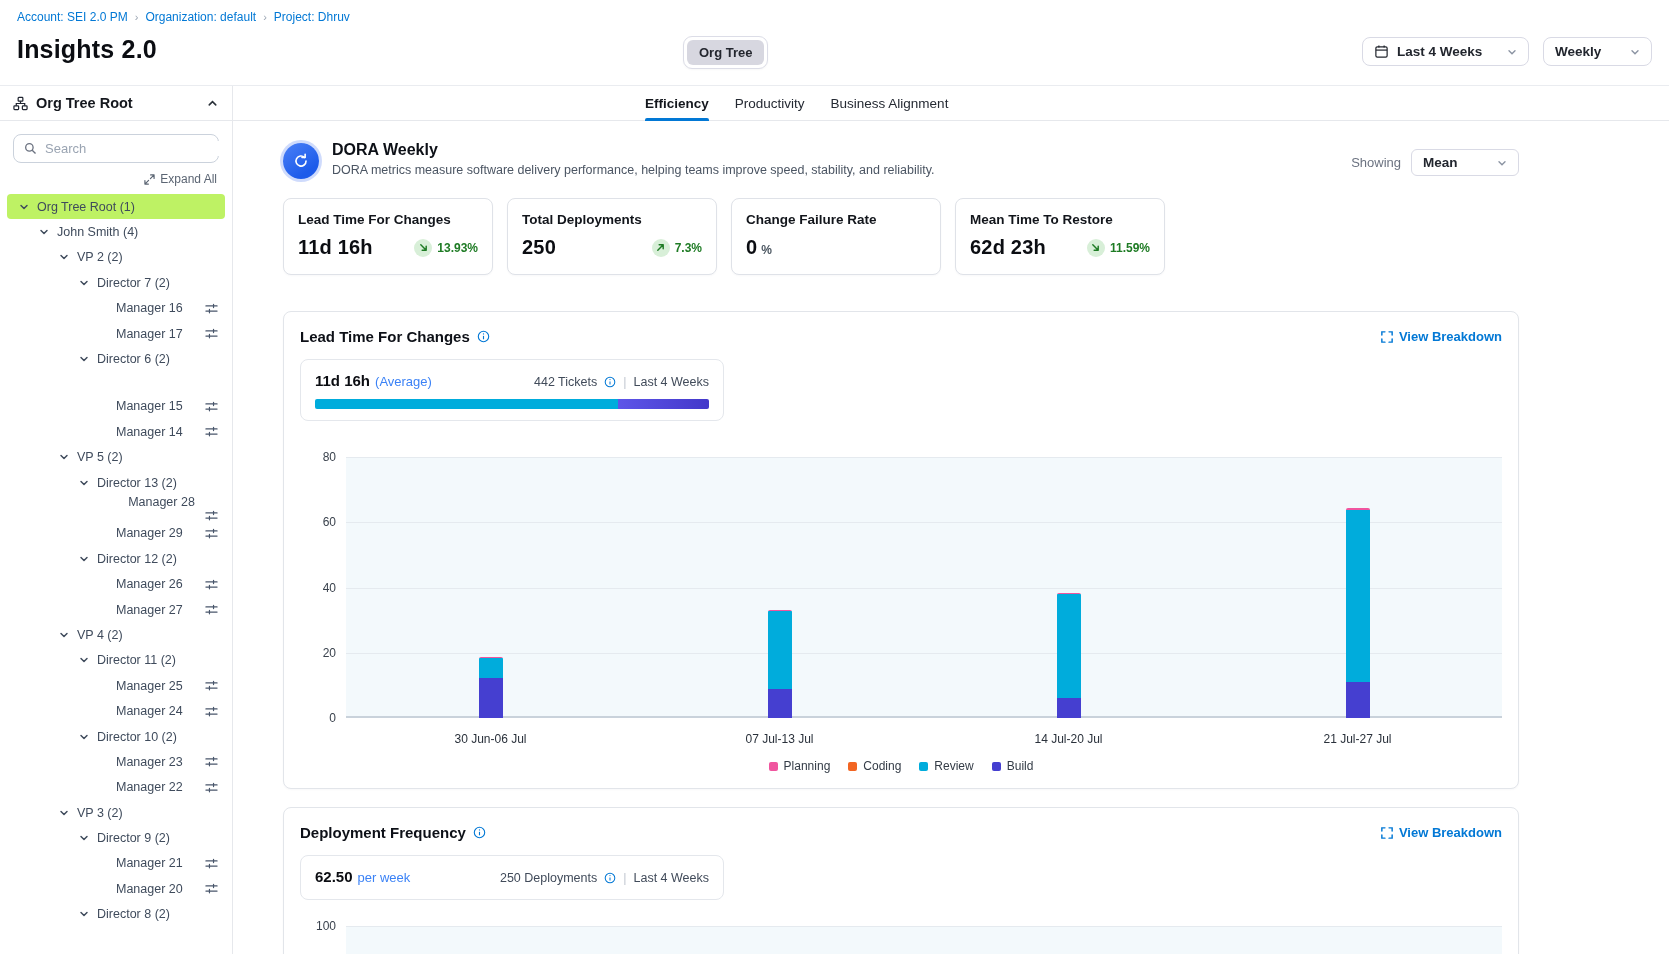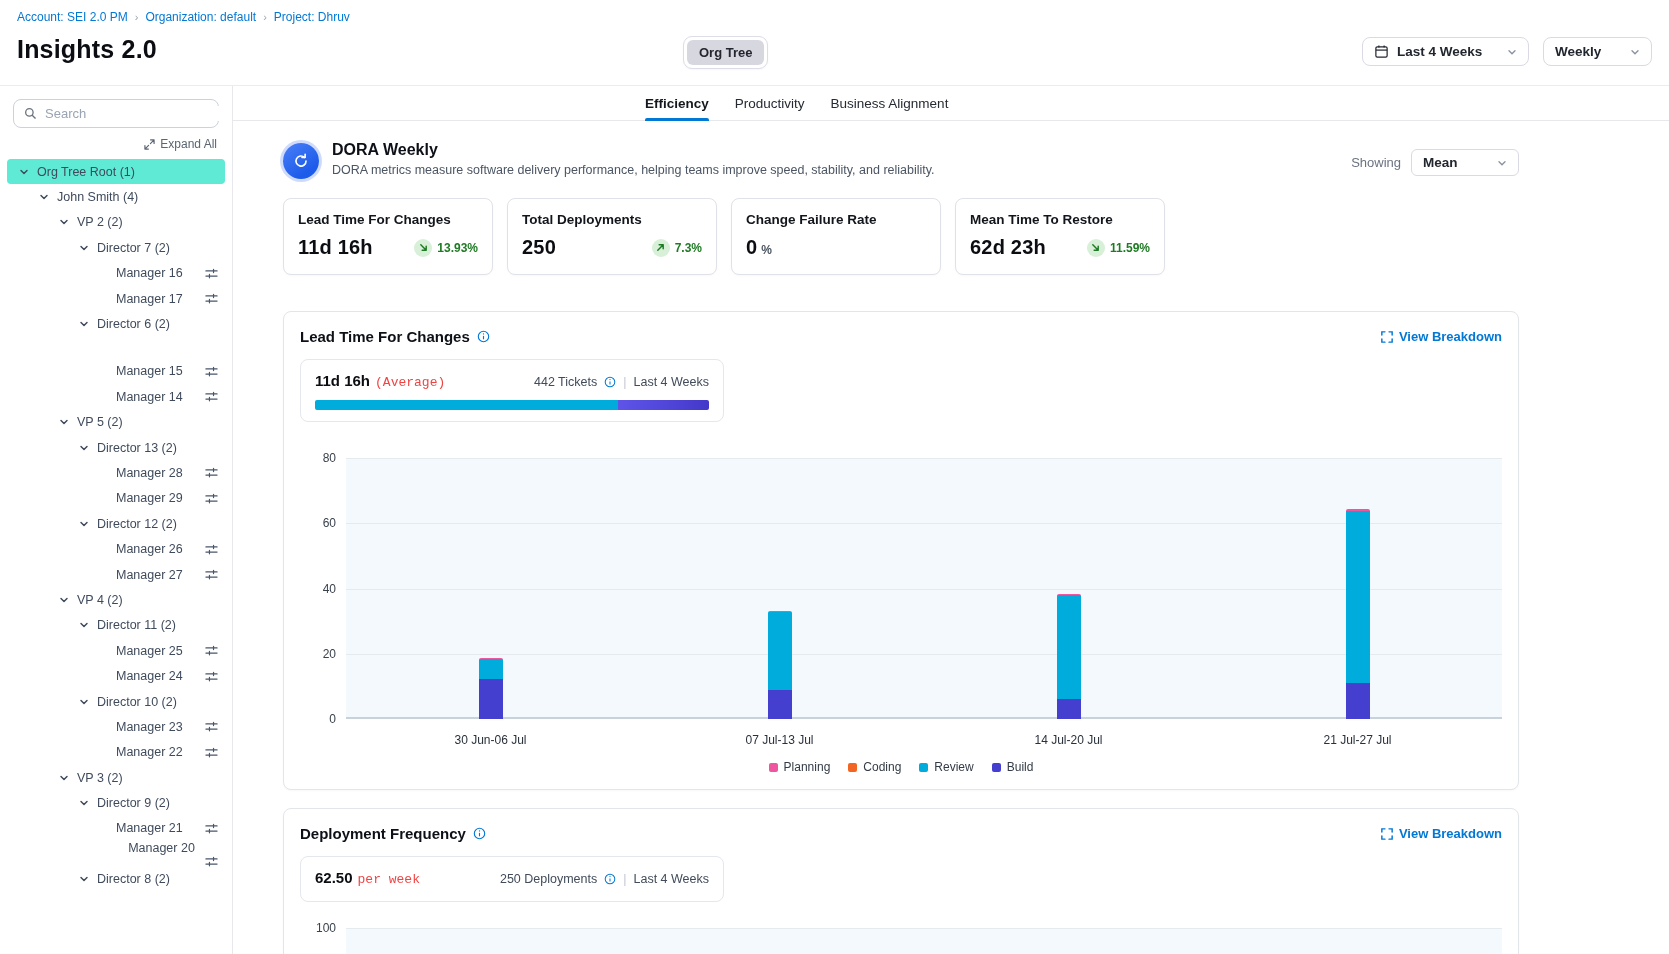--- a/index.html
+++ b/index.html
@@ -37,21 +37,21 @@
   .search-box { margin:13px 13px 0; height:29px; border:1px solid #CBD2DC; border-radius:8px;
     display:flex; align-items:center; gap:8px; padding:0 10px; background:#fff; }
   .search-box input { border:none; outline:none; flex:1; font-size:13px; color:#1F2430;
     font-family:"Liberation Sans", sans-serif; }
   .search-box input::placeholder { color:#9AA4B2; }
   .expand-all { margin:9px 15px 0; display:flex; justify-content:flex-end; align-items:center; gap:5px;
     font-size:12px; color:#5B6573; cursor:pointer; }
   .tree { margin-top:8px; font-size:12.5px; color:#3F4B5C; }
   .tree-row { height:25.4px; display:flex; align-items:center; margin:0 7px; border-radius:4px;
     cursor:pointer; }
-  .tree-row.selected { background:#5eead4; }
+  .tree-row.selected { background:#bef264; }
   .tree-row .chev-icon { display:flex; margin-right:7px; flex:none; }
   .tree-row .leaf-spacer { width:18px; flex:none; }
   .tree-label { white-space:nowrap; }
   .tree-settings { margin-left:auto; margin-right:7px; display:flex; cursor:pointer; }
 
   
   .main { flex:1; display:flex; flex-direction:column; overflow:hidden; }
   .tab-row { height:35px; border-bottom:1px solid #E6E8EC; display:flex; align-items:stretch; gap:26px;
     padding-left:412px; flex:none;text-align:right; }
   .tab { position:relative; display:flex; align-items:center; font-size:13.5px; color:#252A33;
@@ -93,21 +93,21 @@
   .chart-card.deployment { margin-top:18px; height:420px; }
   .chart-card-header { display:flex; align-items:center; }
   .chart-title { font-size:15px; font-weight:800; color:#0D1017; display:flex; align-items:center; gap:7px; }
   .view-breakdown { margin-left:auto; display:flex; align-items:center; gap:6px; color:#0278D5;
     font-size:13px; font-weight:700; cursor:pointer; }
 
   .summary-box { margin-top:14px; width:424px; border:1px solid #E4E7EC; border-radius:8px;
     padding:12px 14px 11px; }
   .summary-top { display:flex; align-items:baseline; }
   .summary-value { font-size:15px; font-weight:800; color:#0B0D12; }
-  .summary-qualifier { font-size:13px; color:#ef4444; margin-left:5px;font-family:Liberation Mono, monospace; }
+  .summary-qualifier { font-size:13px; color:#3b82f6; margin-left:5px; }
   .summary-right { margin-left:auto; display:flex; align-items:center; gap:7px; font-size:12.5px;
     color:#414B5A; }
   .summary-divider { color:#C3C9D2; }
   .summary-bar { margin-top:10px; height:10px; border-radius:2px; overflow:hidden; display:flex; }
   .summary-bar .seg { height:100%; }
 
   
   .plot-wrap { display:flex; margin-top:36px; }
   .y-axis { width:46px; position:relative; flex:none; }
   .y-tick { position:absolute; right:10px; font-size:12px; color:#3A424D; transform:translateY(50%); }
@@ -169,20 +169,36 @@
         <svg width="12" height="12" viewBox="0 0 14 14" fill="none" stroke="#8A93A2" stroke-width="1.6" stroke-linecap="round">
             <path d="M3.5 5.5 7 9l3.5-3.5"></path>
           </svg>
       </span>
     </div>
   </div>
 </div>
 
 <div class="app-body">
   <aside class="sidebar">
+    <div class="sidebar-header">
+      <span style="display:flex">
+        <svg width="15" height="15" viewBox="0 0 16 16" fill="none" stroke="#1F2430" stroke-width="1.3">
+          <rect x="5.5" y="1.5" width="5" height="4" rx="0.8"></rect>
+          <rect x="1" y="10.5" width="5" height="4" rx="0.8"></rect>
+          <rect x="10" y="10.5" width="5" height="4" rx="0.8"></rect>
+          <path d="M8 5.5v2.5M3.5 10.5V8h9v2.5"></path>
+        </svg>
+      </span>
+      <span class="sidebar-title">Org Tree Root</span>
+      <span style="display:flex">
+        <svg width="13" height="13" viewBox="0 0 14 14" fill="none" stroke="#2A3139" stroke-width="1.7" stroke-linecap="round">
+            <path d="M3.5 8.5 7 5l3.5 3.5"></path>
+          </svg>
+      </span>
+    </div>
     <div class="search-box">
       <span style="display:flex">
         <svg width="13" height="13" viewBox="0 0 14 14" fill="none" stroke="#6B7280" stroke-width="1.4">
             <circle cx="5.8" cy="5.8" r="4"></circle>
             <line x1="8.8" y1="8.8" x2="12.4" y2="12.4"></line>
           </svg>
       </span>
       <input type="text" placeholder="Search" style="">
     </div>
     <div class="expand-all">
@@ -283,21 +299,21 @@
           <div class="tree-label">VP 5 (2)</div>
         </div>
         <div class="tree-row" style="padding-left: 71px;">
           <div class="chev-icon">
             <svg width="12" height="12" viewBox="0 0 14 14" fill="none" stroke="#3F4B5C" stroke-width="1.7" stroke-linecap="round" stroke-linejoin="round">
               <path d="M3.5 5.2 7 8.7l3.5-3.5"></path>
             </svg>
           </div>
           <div class="tree-label">Director 13 (2)</div>
         </div>
-        <div class="tree-row" style="padding-left: 91px;">
+        <div class="tree-row" style="padding-left: 91px; flex-direction: column;">
           <div class="leaf-spacer"></div>
           <div class="tree-label">Manager 28</div>
           <div class="tree-settings">
             <svg width="13" height="13" viewBox="0 0 14 14" fill="none" stroke="#49566B" stroke-width="1.3" stroke-linecap="round">
               <path d="M1 4.2h12M1 9.8h12"></path>
               <path d="M9.2 2.4v3.6M4.8 8v3.6"></path>
             </svg>
           </div>
         </div>
         <div class="tree-row" style="padding-left: 91px;">
@@ -421,21 +437,21 @@
         <div class="tree-row" style="padding-left: 91px;">
           <div class="leaf-spacer"></div>
           <div class="tree-label">Manager 21</div>
           <div class="tree-settings">
             <svg width="13" height="13" viewBox="0 0 14 14" fill="none" stroke="#49566B" stroke-width="1.3" stroke-linecap="round">
               <path d="M1 4.2h12M1 9.8h12"></path>
               <path d="M9.2 2.4v3.6M4.8 8v3.6"></path>
             </svg>
           </div>
         </div>
-        <div class="tree-row" style="padding-left: 91px; flex-direction: column;">
+        <div class="tree-row" style="padding-left: 91px;">
           <div class="leaf-spacer"></div>
           <div class="tree-label">Manager 20</div>
           <div class="tree-settings">
             <svg width="13" height="13" viewBox="0 0 14 14" fill="none" stroke="#49566B" stroke-width="1.3" stroke-linecap="round">
               <path d="M1 4.2h12M1 9.8h12"></path>
               <path d="M9.2 2.4v3.6M4.8 8v3.6"></path>
             </svg>
           </div>
         </div>
         <div class="tree-row" style="padding-left: 71px;">

